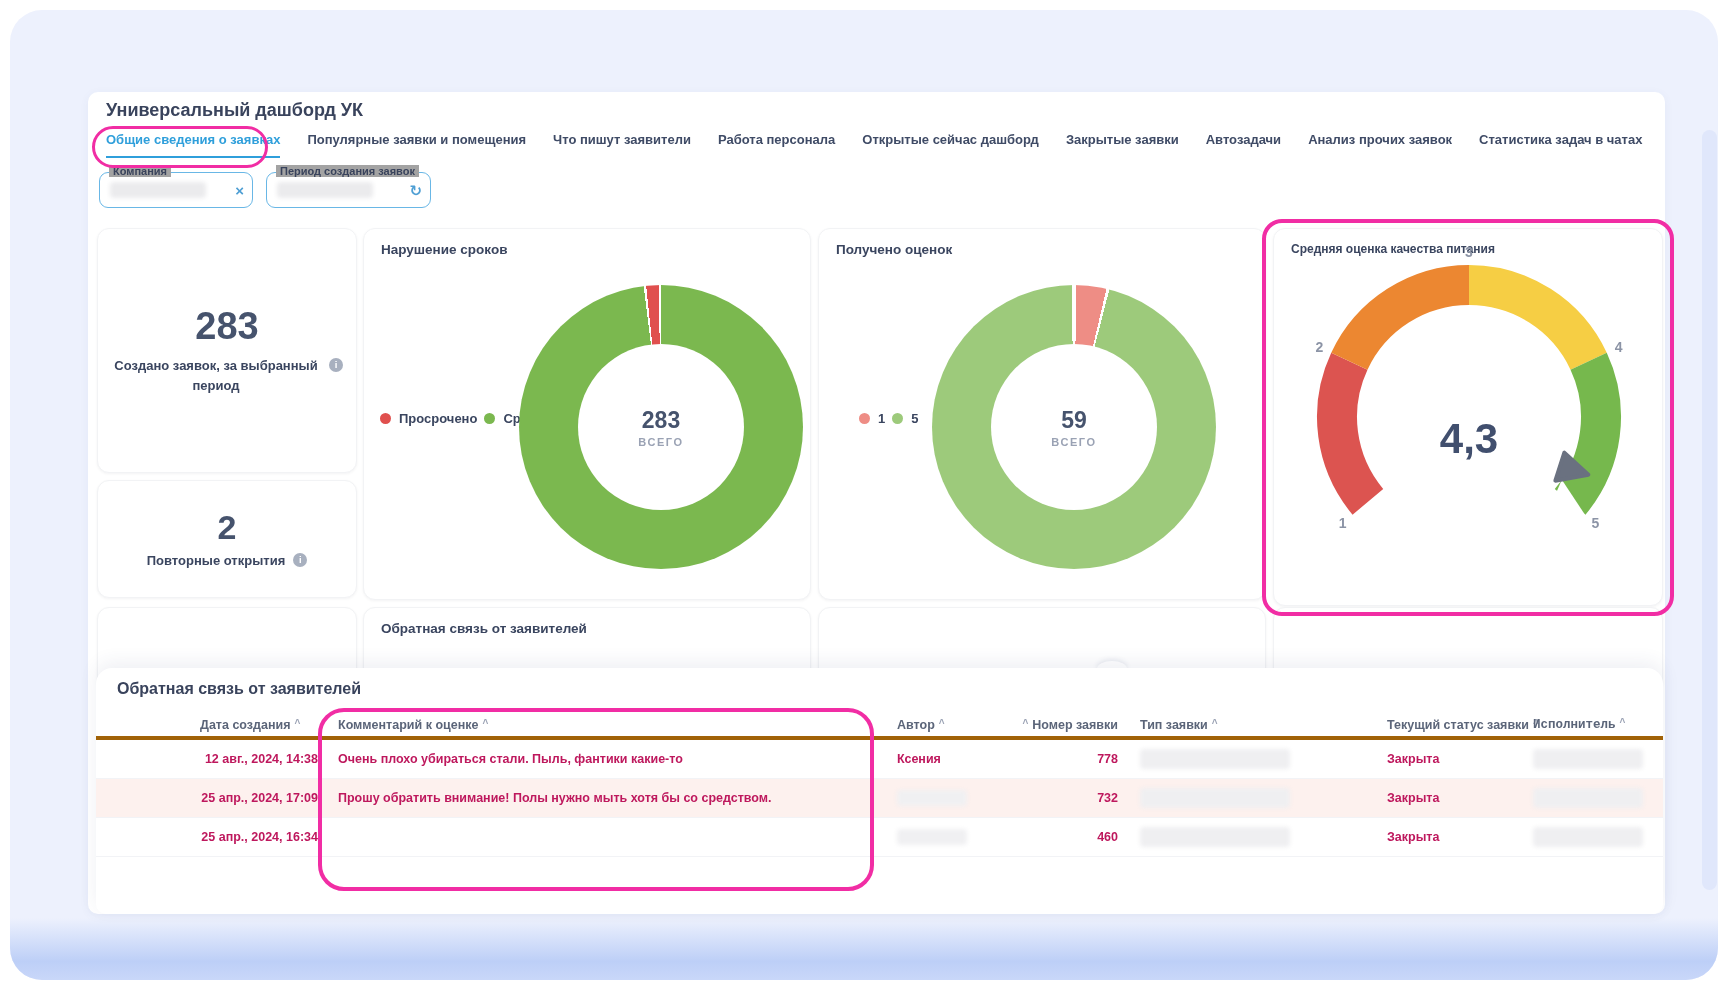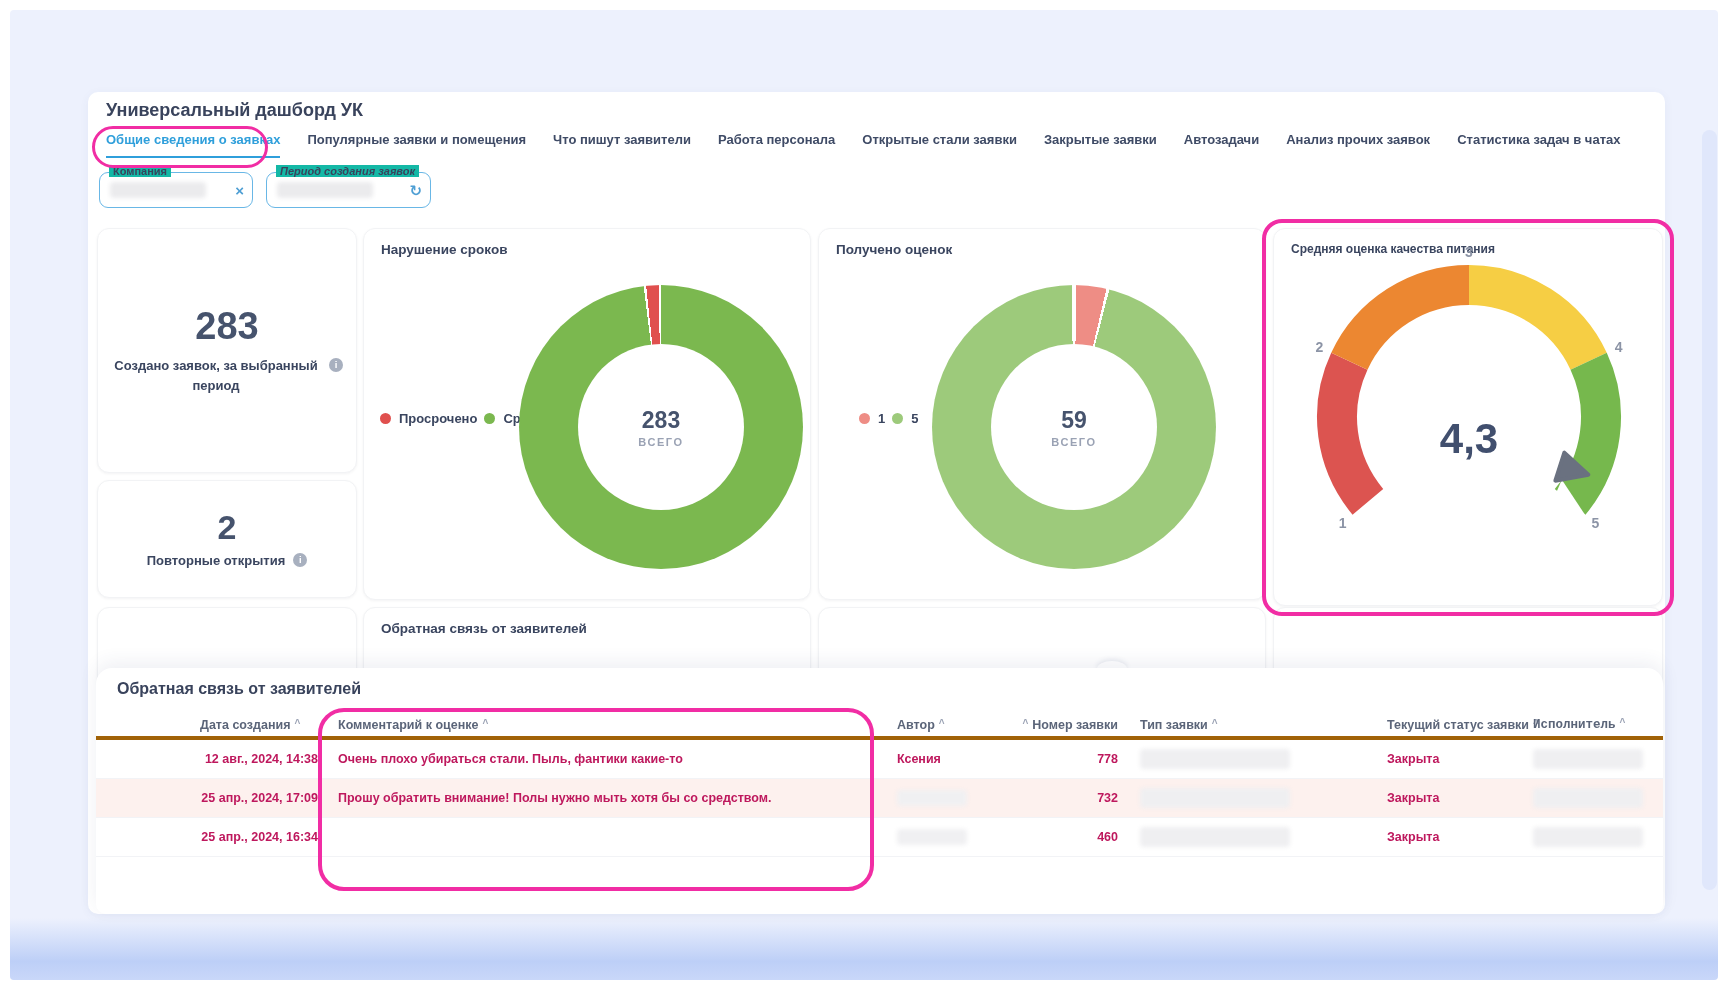--- a/index.html
+++ b/index.html
@@ -1,38 +1,38 @@
 <!DOCTYPE html>
 <html><head>
 <meta charset="utf-8">
 <style>
   html,body{margin:0;padding:0;background:#fff;}
   *{box-sizing:border-box;}
   .stage{position:relative;width:1728px;height:990px;background:#fff;overflow:hidden;
          font-family:"Liberation Sans","DejaVu Sans",sans-serif;color:#3d4962;}
-  .frame{position:absolute;inset:10px;border-radius:4px;background:#edf1fd;overflow:hidden;}
+  .frame{position:absolute;inset:10px;border-radius:32px;background:#edf1fd;overflow:hidden;}
   .bottom-band{position:absolute;left:0;right:0;bottom:0;height:62px;z-index:0;
 
 
  background:linear-gradient(180deg,rgba(189,207,247,0) 0%,#bdcff7 70%,#c9d7f9 100%);}
   .side-strip{position:absolute;left:1692px;top:120px;width:15px;height:760px;border-radius:8px;background:#e0e7fb;z-index:0;}
 
   .panel{position:absolute;left:78px;top:82px;width:1577px;height:822px;background:#fff;border-radius:10px;
          box-shadow:0 2px 10px rgba(60,80,140,.06);z-index:1;}
   .page-title{position:absolute;left:18px;top:8px;margin:0;font-size:18px;font-weight:800;color:#39435c;}
 
   .tabs{position:absolute;left:18px;top:40px;display:flex;gap:27px;align-items:flex-start;}
   .tab{font-size:13px;font-weight:700;color:#3f4b66;padding-bottom:9px;white-space:nowrap;cursor:pointer;text-align:right;}
   .tab.active{color:#2f9fdb;border-bottom:2.5px solid #2f9fdb;}
 
   .filters{position:absolute;left:11px;top:80px;display:flex;gap:13px;}
   .field{position:relative;height:36px;border:1.6px solid #69b7e6;border-radius:9px;background:#fff;}
   .field-company{width:154px;}
-  .field-period{width:165px;font-style:italic;}
-  .field label{position:absolute;top:-8px;left:9px;background:#14b8a6;padding:0 4px;font-size:11px;font-weight:700;color:#39435c;white-space:nowrap;}
+  .field-period{width:165px;}
+  .field label{position:absolute;top:-8px;left:9px;background:#a3a3a3;padding:0 4px;font-size:11px;font-weight:700;color:#39435c;white-space:nowrap;}
   .field-icon{position:absolute;right:8px;top:50%;transform:translateY(-50%);color:#4f9fd4;font-size:15px;font-weight:700;cursor:pointer;line-height:1;}
   .blurblock{display:inline-block;background:#ebebed;border-radius:4px;filter:blur(2.2px);}
   .input-blur{position:absolute;left:10px;top:9px;width:96px;height:16px;}
 
   .card{position:absolute;background:#fff;border:1px solid #f2f3f5;border-radius:12px;
         box-shadow:0 1px 3px rgba(16,24,40,.05);}
   .card-title{position:absolute;top:13px;left:17px;font-size:13.5px;font-weight:700;color:#3a455f;}
   .card-title.small{font-size:12px;}
 
   #card-c1{left:9px;top:136px;width:260px;height:245px;display:flex;flex-direction:column;align-items:center;justify-content:center;}
@@ -109,21 +109,21 @@
     <div class="bottom-band"></div>
 
     <div class="panel">
       <h1 class="page-title">Универсальный дашборд УК</h1>
 
       <nav class="tabs">
         <span class="tab active">Общие сведения о заявках</span>
         <span class="tab">Популярные заявки и помещения</span>
         <span class="tab">Что пишут заявители</span>
         <span class="tab">Работа персонала</span>
-        <span class="tab">Открытые стали заявки</span>
+        <span class="tab">Открытые сейчас дашборд</span>
         <span class="tab">Закрытые заявки</span>
         <span class="tab">Автозадачи</span>
         <span class="tab">Анализ прочих заявок</span>
         <span class="tab">Статистика задач в чатах</span>
       </nav>
 
       <div class="filters">
         <div class="field field-company">
           <label>Компания</label>
           <span class="blurblock input-blur"></span>

